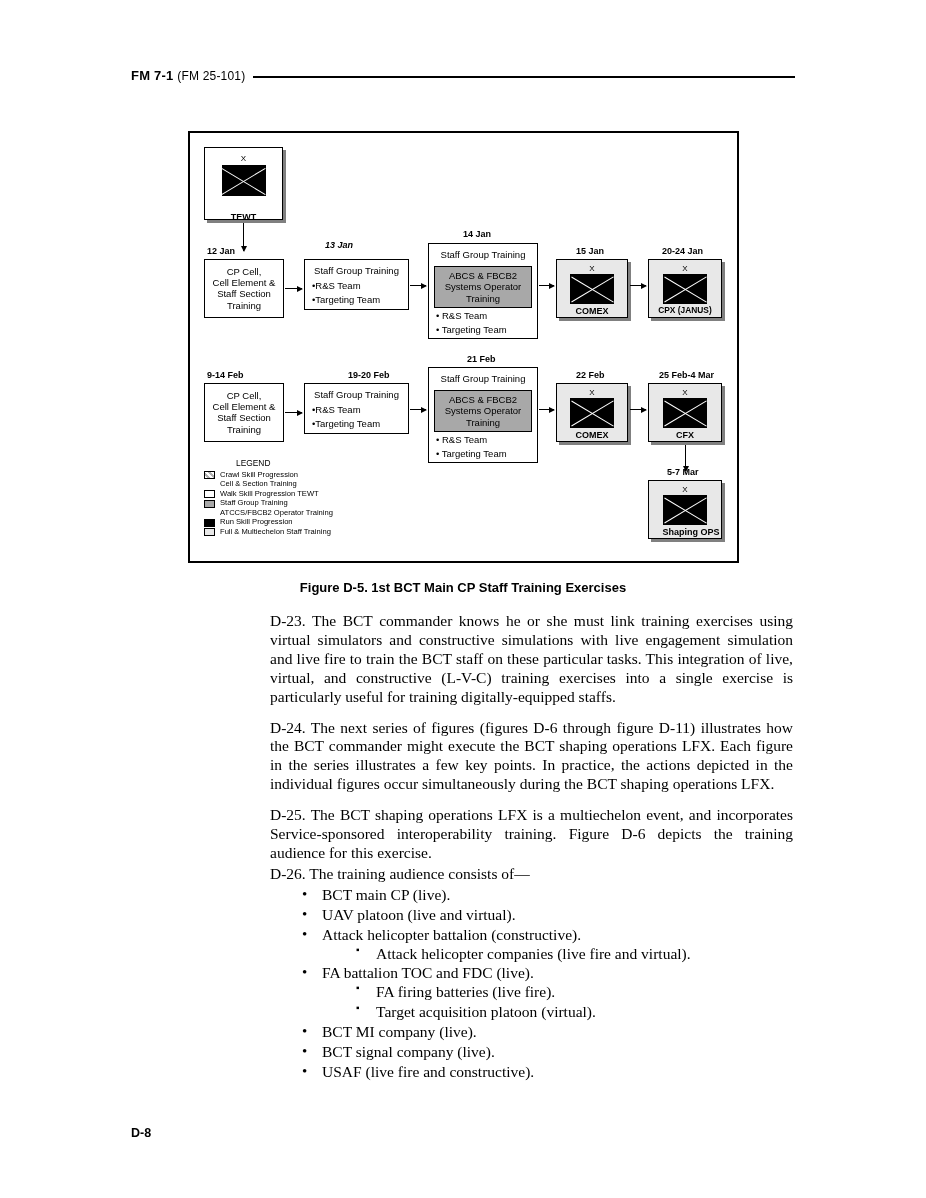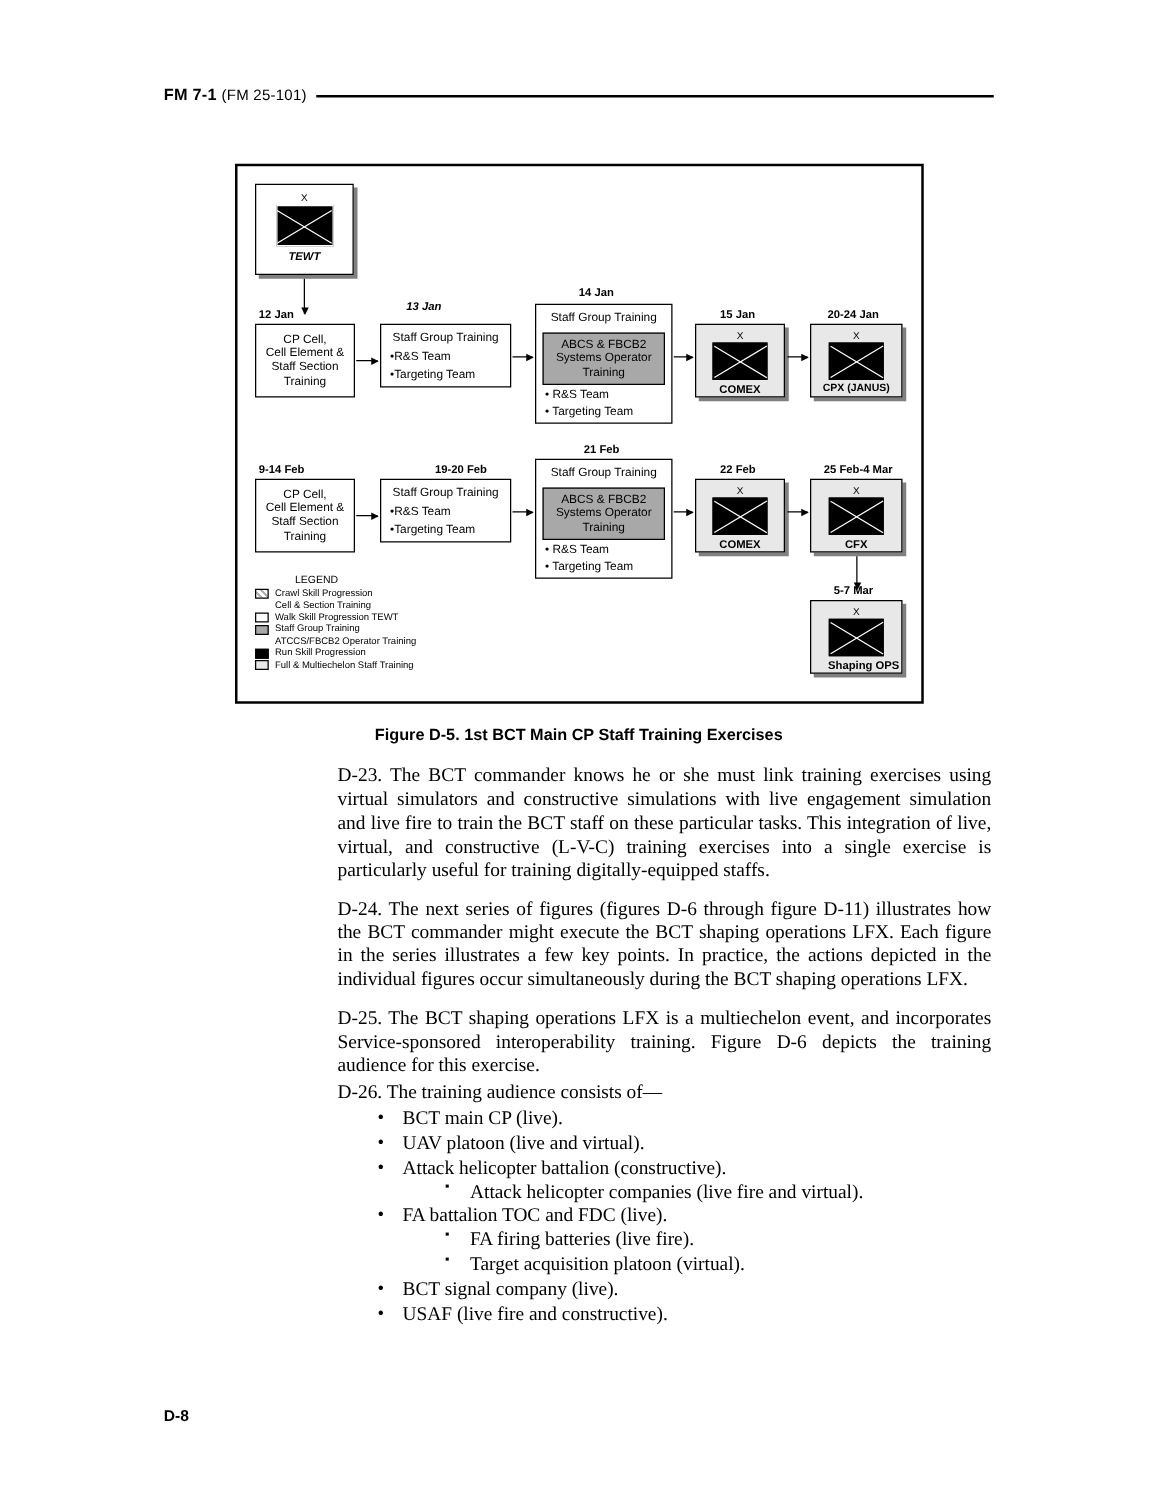--- a/index.html
+++ b/index.html
@@ -294,21 +294,21 @@
 
   <div class="figure-box">
 
     <div class="datelabel" style="left:29px; top:18px;">5-9 Jan</div>
     <div class="node bx bx-shadow" style="left:14px; top:14px; width:79px; height:73px;">
       <div style="height:16px;"></div>
       <div class="unitsym" style="width:44px; height:31px;">
         <div class="xtop">X</div>
         <div class="xmark"></div>
       </div>
-      <div class="symcap" style="margin-top:3px;font-style:italic;">TEWT</div>
+      <div class="symcap" style="margin-top:15px;">TEWT</div>
     </div>
 
     <div class="arrow-v" style="left:53px; top:90px; height:28px;"></div>
 
     <div class="datelabel" style="left:17px; top:113px;">12 Jan</div>
     <div class="node bx" style="left:14px; top:126px; width:80px; height:59px;">
       <div class="nodebox-text" style="padding-top:6px; white-space:pre-line;">CP Cell,
 Cell Element &amp;
 Staff Section
 Training</div>
@@ -486,20 +486,23 @@
         <ul class="sub">
           <li>
             <span>FA firing batteries (live fire).</span>
           </li>
           <li>
             <span>Target acquisition platoon (virtual).</span>
           </li>
         </ul>
       </li>
       <li>
+        <span>BCT MI company (live).</span>
+      </li>
+      <li>
         <span>BCT signal company (live).</span>
       </li>
       <li>
         <span>USAF (live fire and constructive).</span>
       </li>
     </ul>
   </div>
 
   <div class="footer">D-8</div>
 

